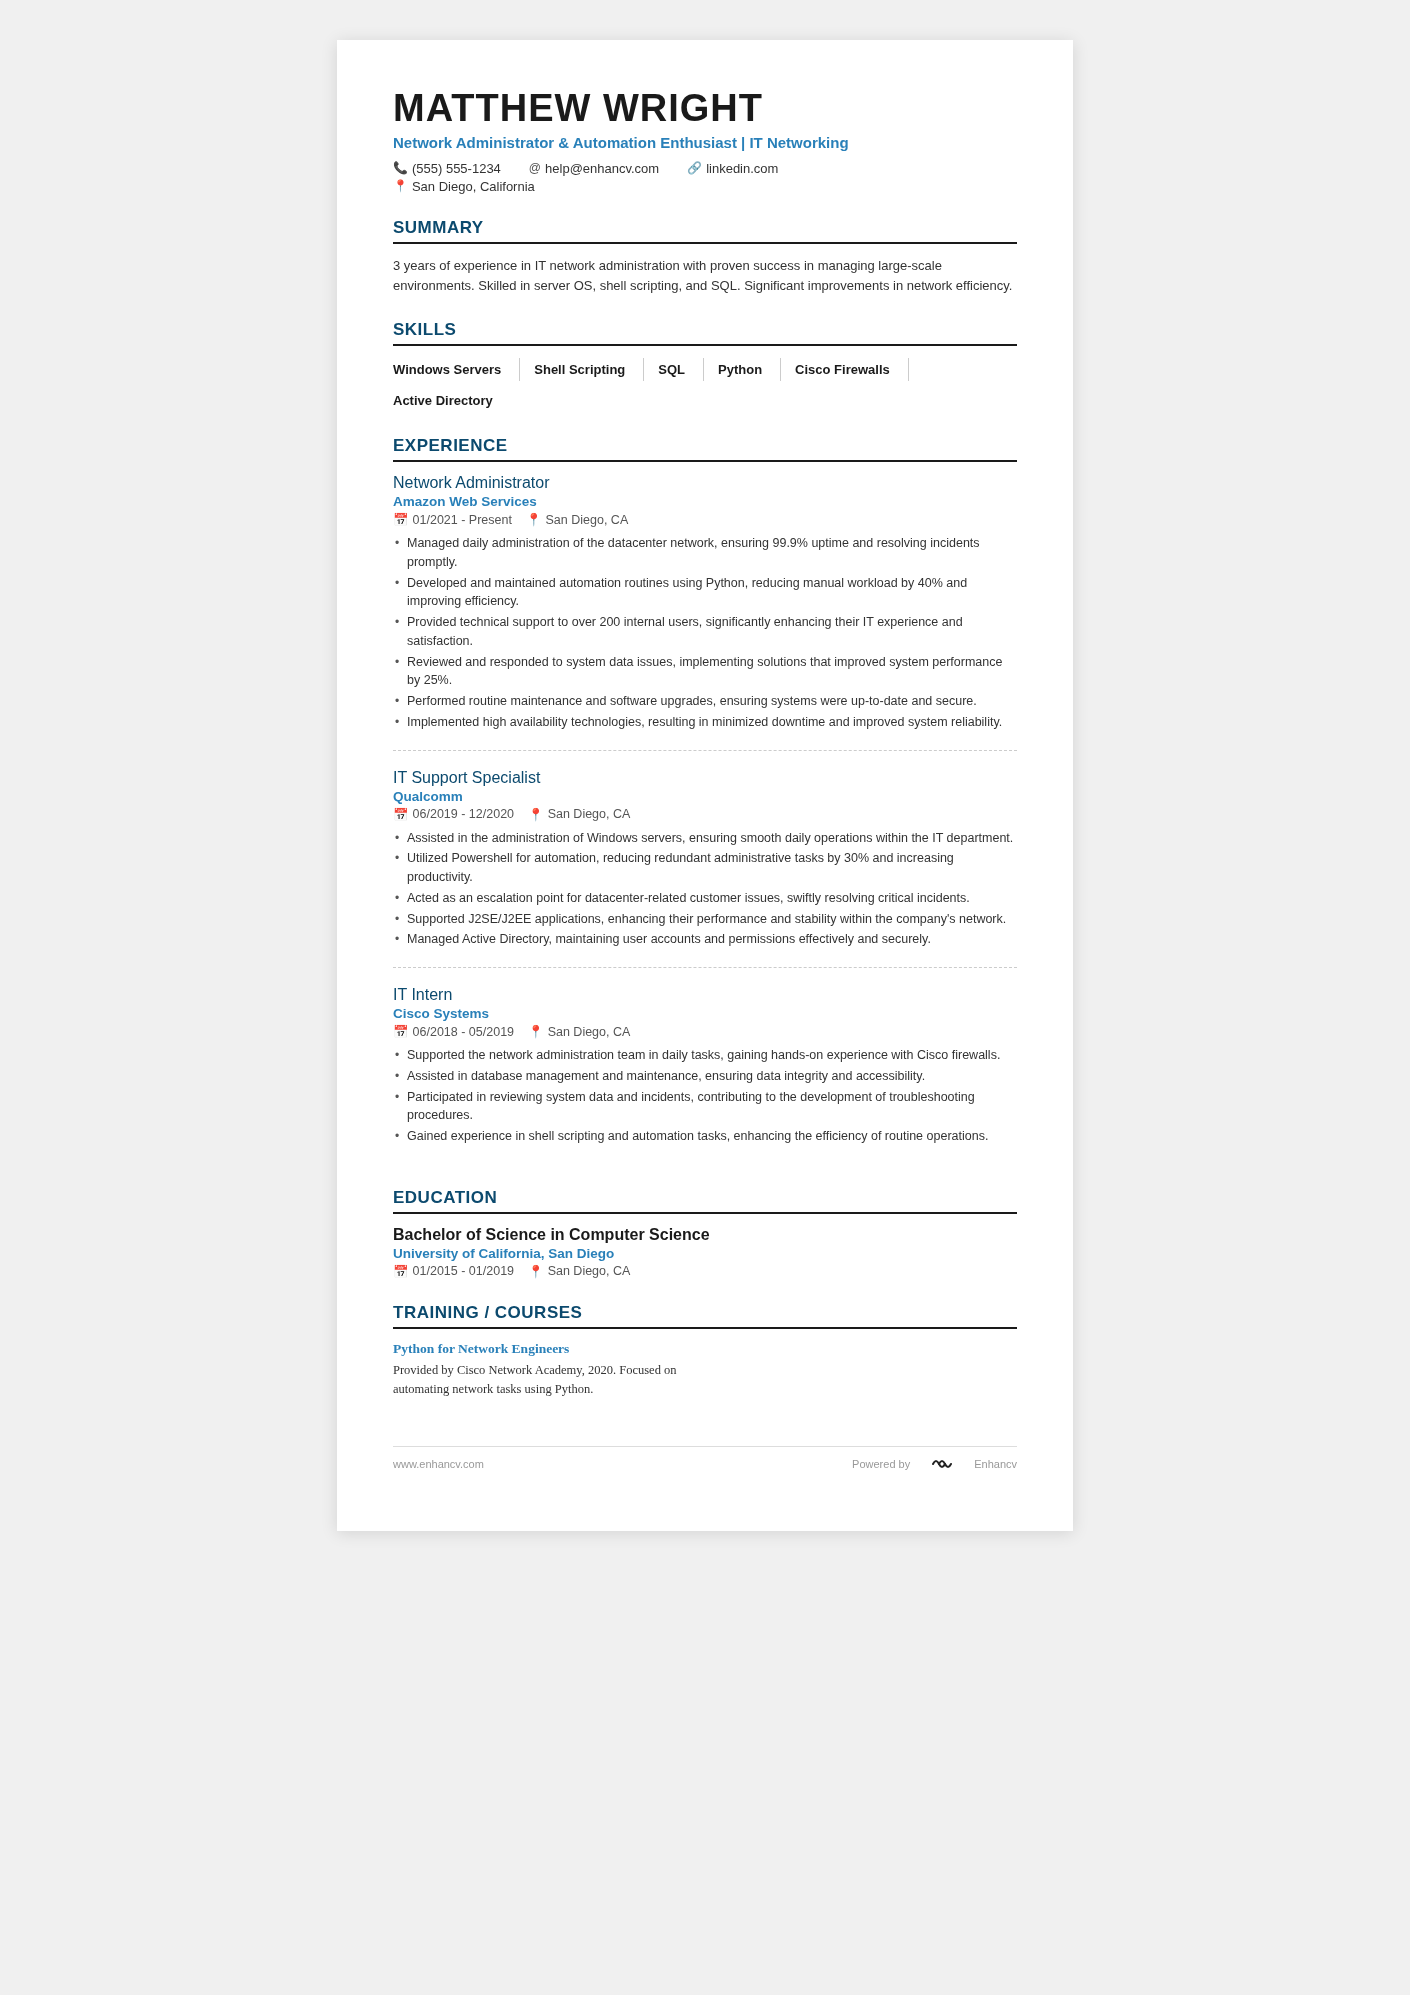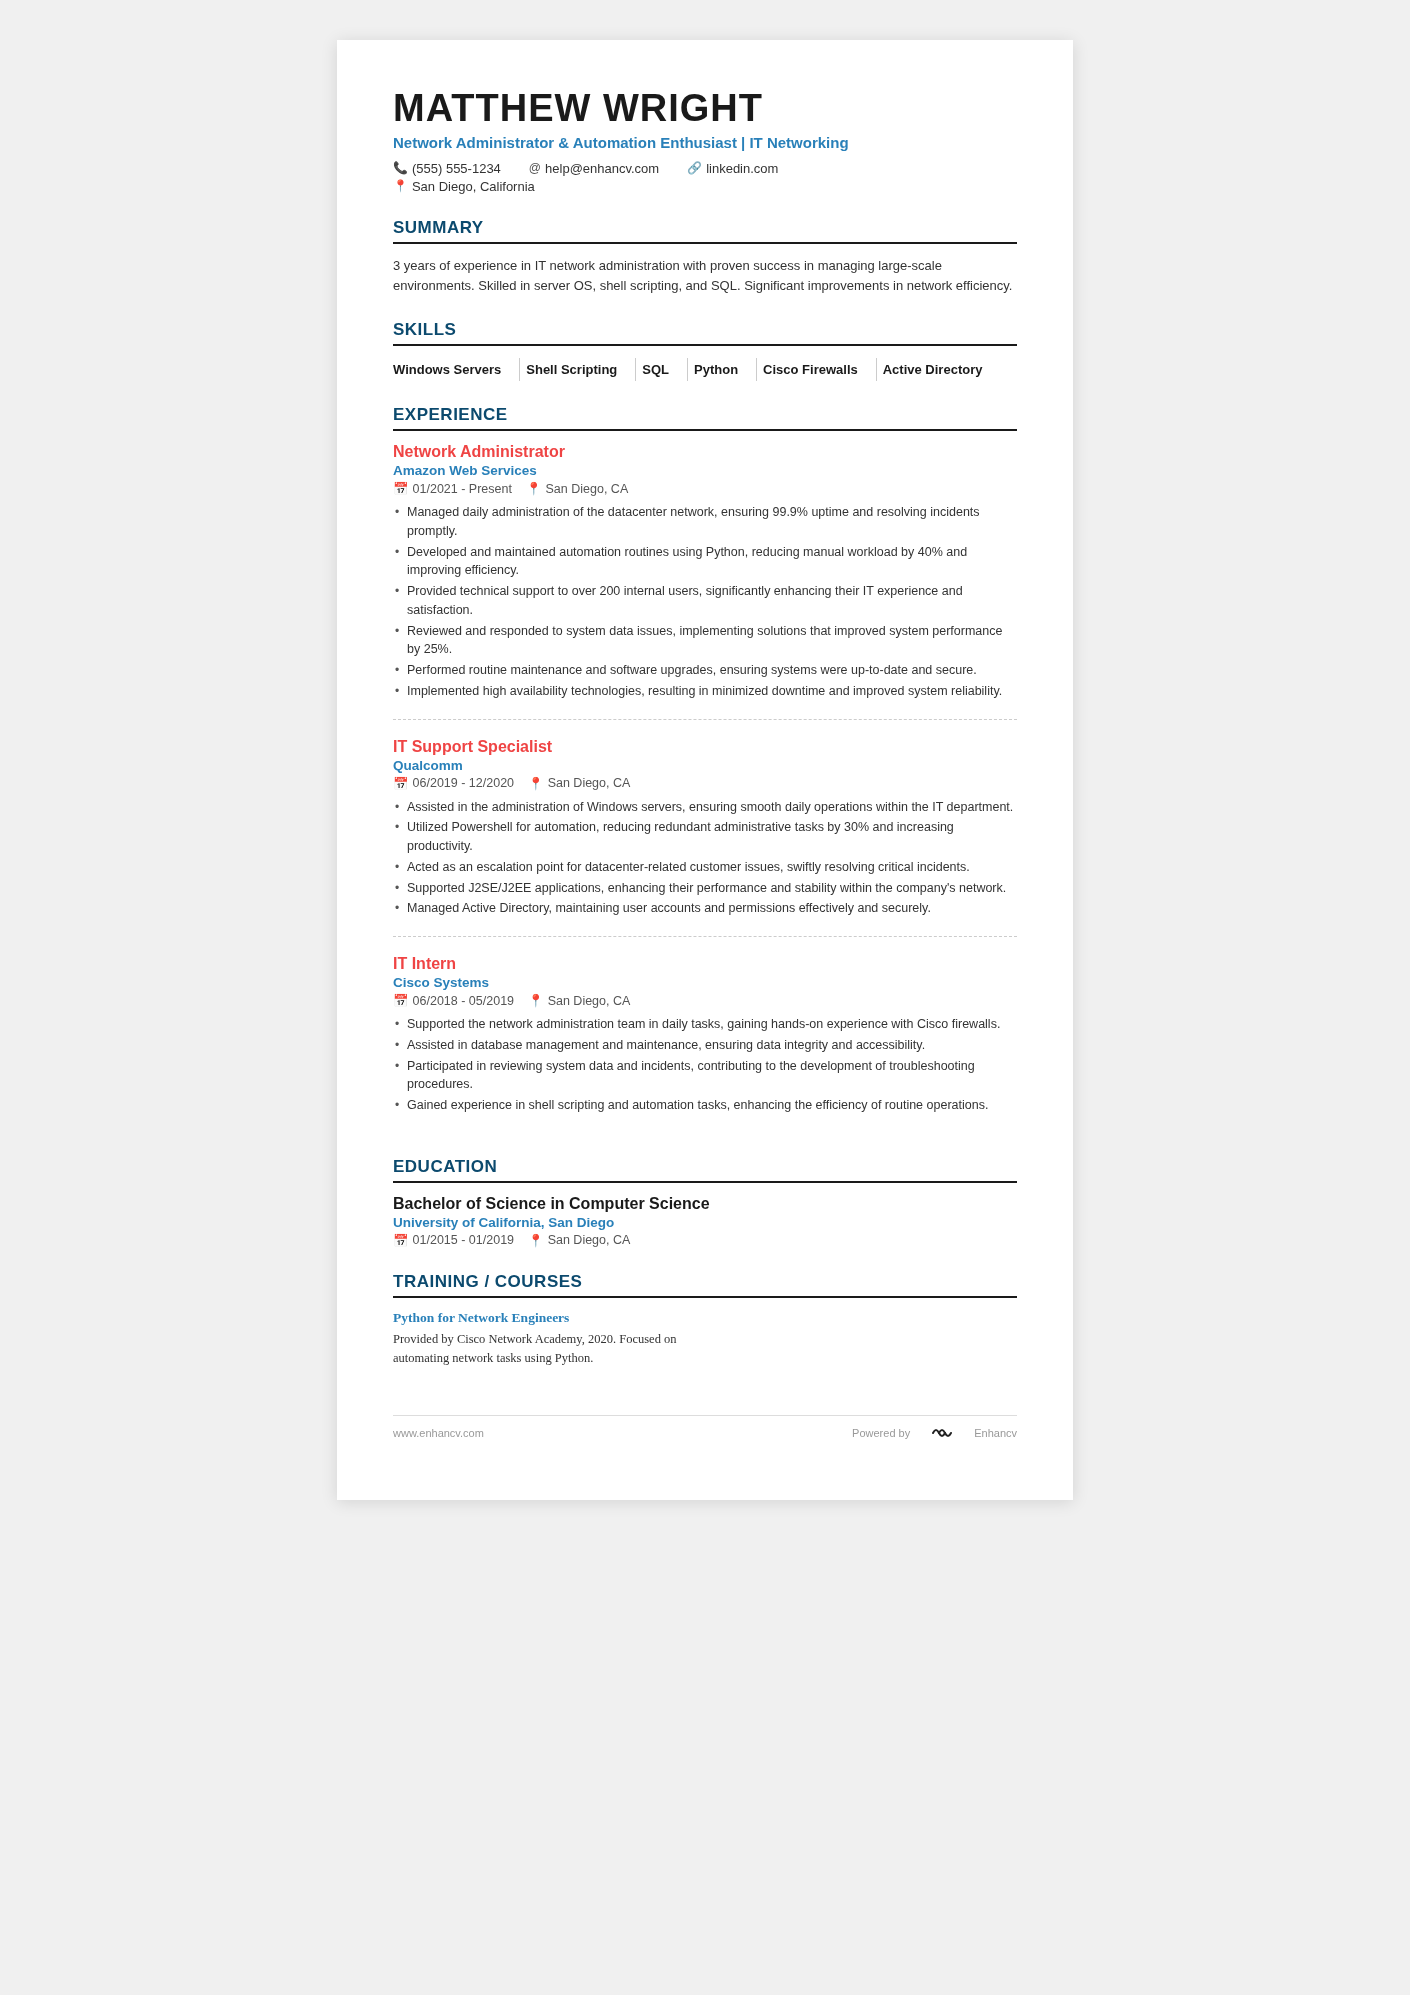--- a/index.html
+++ b/index.html
@@ -66,21 +66,21 @@
     }
     .section-body {
       font-size: 13px;
       color: #333;
       line-height: 1.55;
     }
     
     .skills-list {
       display: flex;
       flex-wrap: wrap;
-      gap: 0;
+      gap: 8px;
     }
     .skill-item {
       font-size: 13px;
       font-weight: 700;
       color: #1a1a1a;
       padding: 4px 18px 4px 0;
       margin-right: 6px;
       border-right: 1.5px solid #ccc;
     }
     .skill-item:last-child {
@@ -90,22 +90,22 @@
     .exp-block {
       margin-bottom: 18px;
       padding-bottom: 16px;
       border-bottom: 1px dashed #ccc;
     }
     .exp-block:last-child {
       border-bottom: none;
     }
     .exp-job-title {
       font-size: 16px;
-      font-weight: 700;
-      color: #ef4444;
+      font-weight: 400;
+      color: #0c4a6e;
       margin-bottom: 2px;
     }
     .exp-company {
       font-size: 13.5px;
       font-weight: 700;
       color: #2980b9;
       margin-bottom: 3px;
     }
     .exp-meta {
       font-size: 12.5px;

